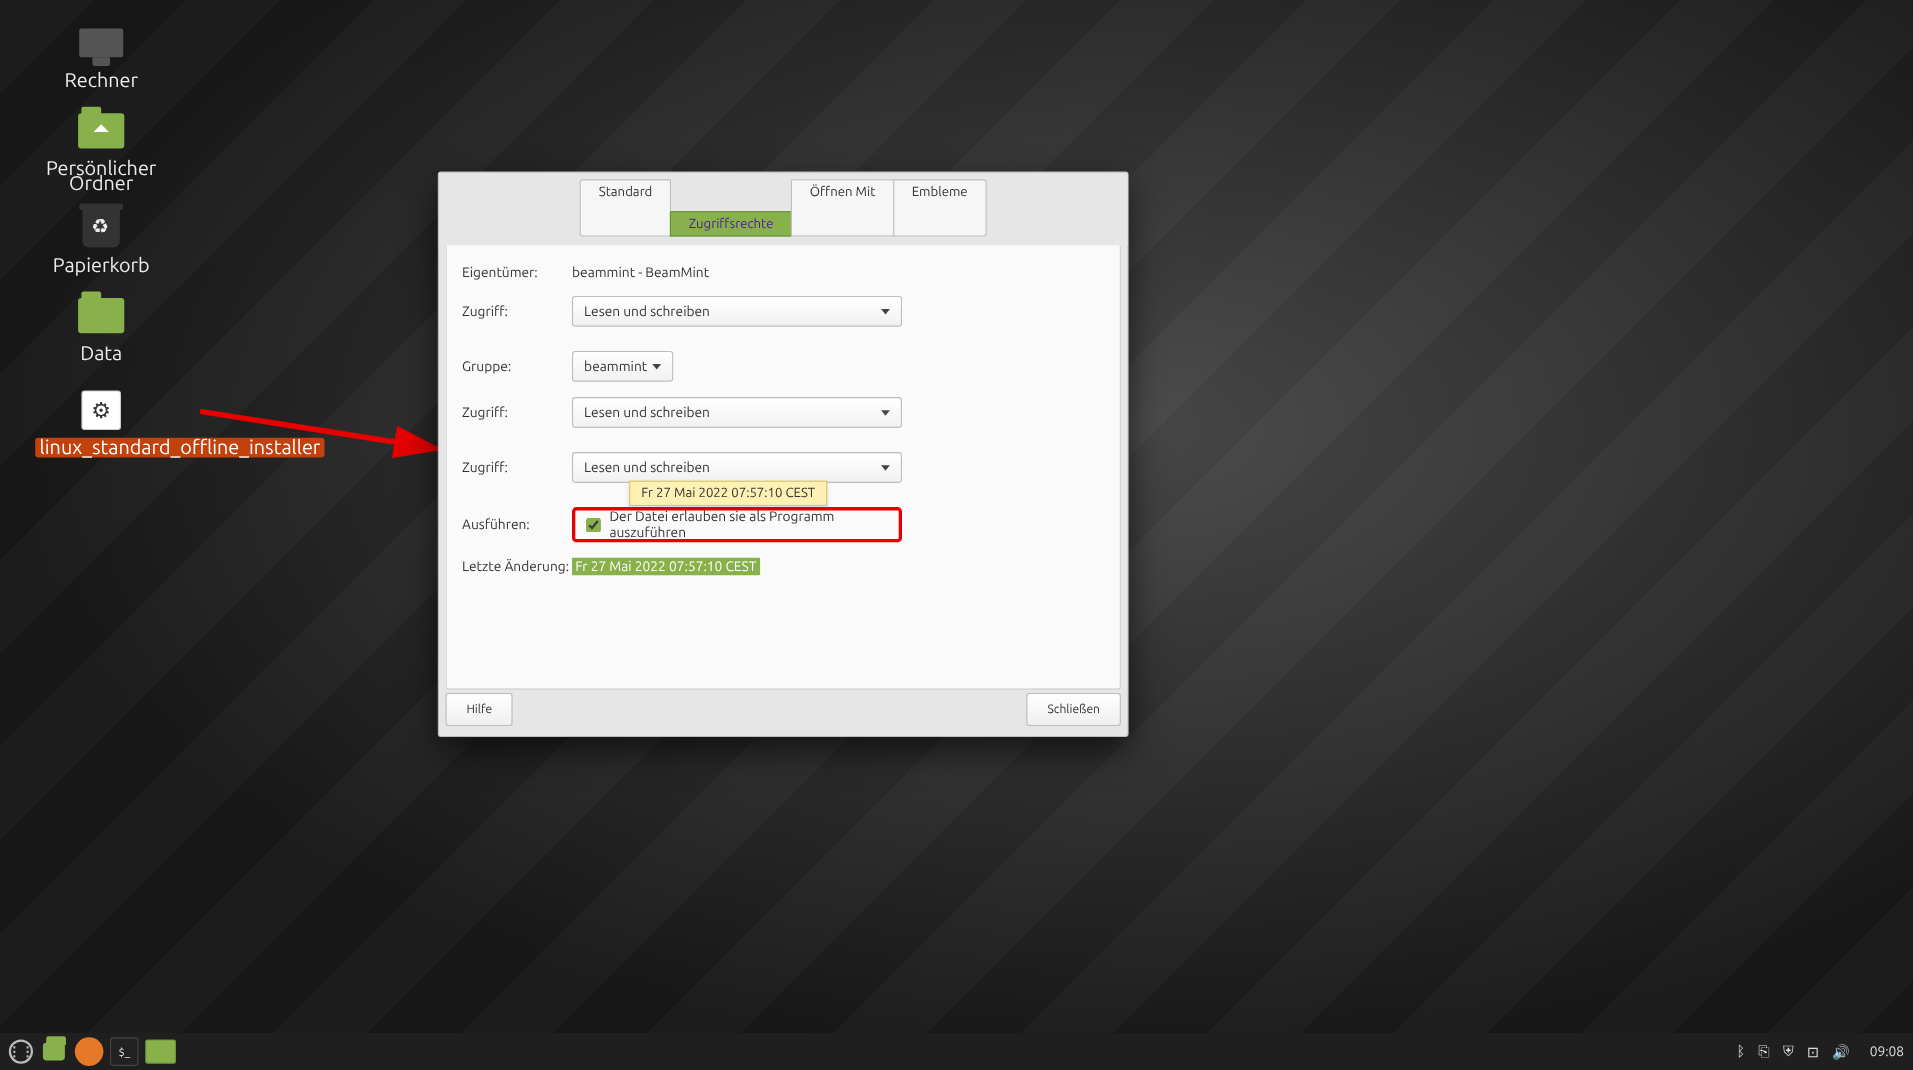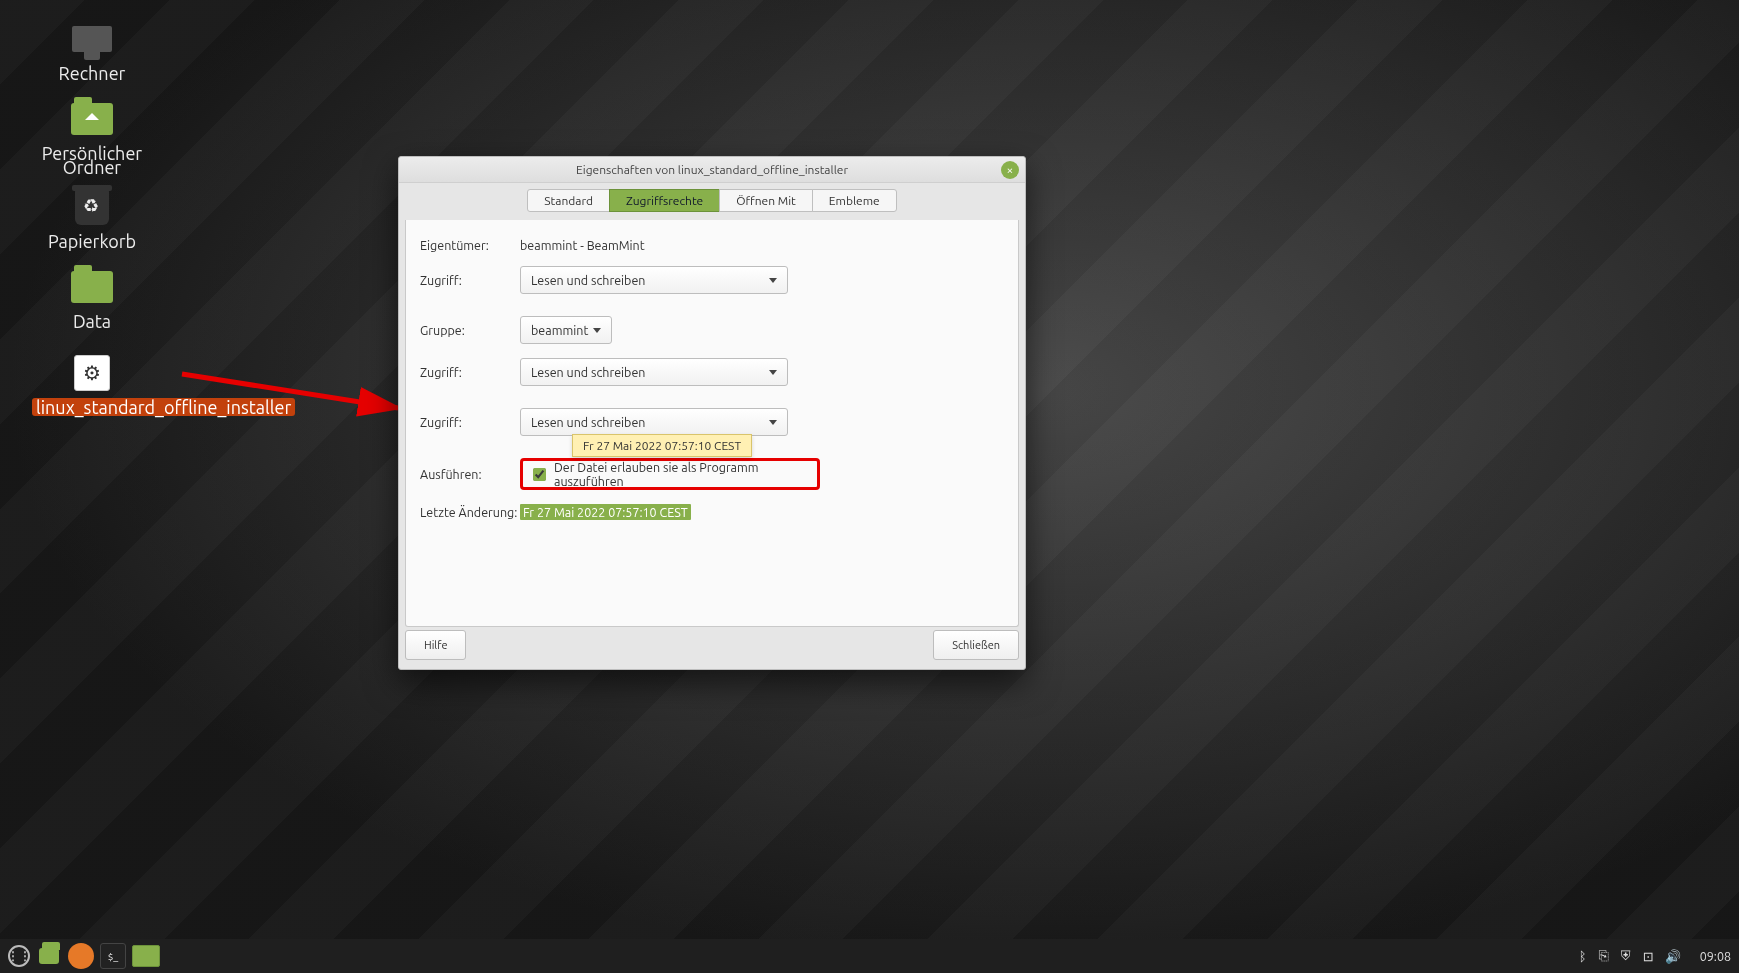--- a/index.html
+++ b/index.html
@@ -39,26 +39,26 @@
       position: absolute; top: 156px; left: 398px; width: 628px; height: 514px;
       background: #e6e6e6; border: 1px solid #bdbdbd; border-radius: 3px;
       box-shadow: 0 12px 32px rgba(0,0,0,0.6); display: flex; flex-direction: column;
     }
     .dlg-title { height: 26px; line-height: 26px; text-align: center; font-size: 12px; color: #444; position: relative; background: linear-gradient(#ececec,#dedede); border-bottom: 1px solid #cfcfcf; border-radius: 3px 3px 0 0; }
     .close-btn { position: absolute; right: 6px; top: 4px; width: 18px; height: 18px; border-radius: 50%; background: #88b04b; color: #fff; font-size: 12px; line-height: 18px; text-align: center; cursor: pointer; }
     .tabs { display: flex; justify-content: center; gap: 0; padding: 6px 0 8px; background: #e6e6e6; }
     .tab { border: 1px solid #bfbfbf; background: #f6f6f6; padding: 4px 16px; font-size: 12px; cursor: pointer; color: #333; margin-left: -1px; }
     .tab:first-child { border-radius: 3px 0 0 3px; margin-left: 0; }
     .tab:last-child { border-radius: 0 3px 3px 0; }
-    .tab.active { background: #88b04b; border-color: #6c923a; color: #0f172a; }
+    .tab.active { background: #88b04b; border-color: #6c923a; color: #4c1d95; margin-top: 29px; }
     .content { flex: 1; background: #fafafa; margin: 0 6px 0; border: 1px solid #c9c9c9; border-top: none; padding: 18px 14px 10px; position: relative; border-radius: 0 0 3px 3px; }
     .row { display: flex; align-items: center; margin-bottom: 14px; font-size: 12.5px; color: #333; }
     .row .lab { width: 100px; }
     .ddl { display: flex; align-items: center; justify-content: space-between; height: 28px; border: 1px solid #bdbdbd; border-radius: 3px; background: linear-gradient(#ffffff,#f1f1f1); padding: 0 10px; cursor: pointer; }
-    .ddl.wide { width: 268px; }
+    .ddl.wide { width: 300px; }
     .ddl.narrow { width: 92px; }
     .caret { width: 0; height: 0; border-left: 4px solid transparent; border-right: 4px solid transparent; border-top: 5px solid #444; }
     .exec-box { display: flex; align-items: center; height: 32px; border: 3px solid #e60000; border-radius: 4px; padding: 0 10px; width: 300px; }
     .exec-box input { margin-right: 8px; accent-color: #88b04b; }
     .sel-time { background: #88b04b; color: #fff; padding: 1px 3px; border-radius: 1px; }
     .tooltip-time { position: absolute; left: 166px; top: 214px; background: #fff0b3; border: 1px solid #d9c46b; padding: 4px 10px; font-size: 12px; color: #333; box-shadow: 0 2px 4px rgba(0,0,0,0.15); }
     .footer { height: 42px; display: flex; justify-content: space-between; align-items: center; padding: 0 6px 6px; }
     .btn { height: 30px; padding: 0 18px; border: 1px solid #bdbdbd; border-radius: 3px; background: linear-gradient(#ffffff,#efefef); font-size: 11px; cursor: pointer; color: #333; }
 
     
@@ -113,24 +113,20 @@
       <defs>
         <marker id="ah" markerWidth="10" markerHeight="10" refX="8" refY="3" orient="auto">
           <path d="M0,0 L0,6 L9,3 z" fill="#e60000"></path>
         </marker>
       </defs>
       <line x1="4" y1="8" x2="220" y2="42" stroke="#e60000" stroke-width="5" marker-end="url(#ah)"></line>
     </svg>
 </div>
 
 <div class="dlg">
-  <div class="dlg-title">
-    <span>Eigenschaften von linux_standard_offline_installer</span>
-    <div class="close-btn">×</div>
-  </div>
   <div class="tabs">
     <div class="tab">Standard</div>
     <div class="tab active">Zugriffsrechte</div>
     <div class="tab">Öffnen Mit</div>
     <div class="tab">Embleme</div>
   </div>
   <div class="content">
 
     <div class="row">
       <span class="lab">Eigentümer:</span>

